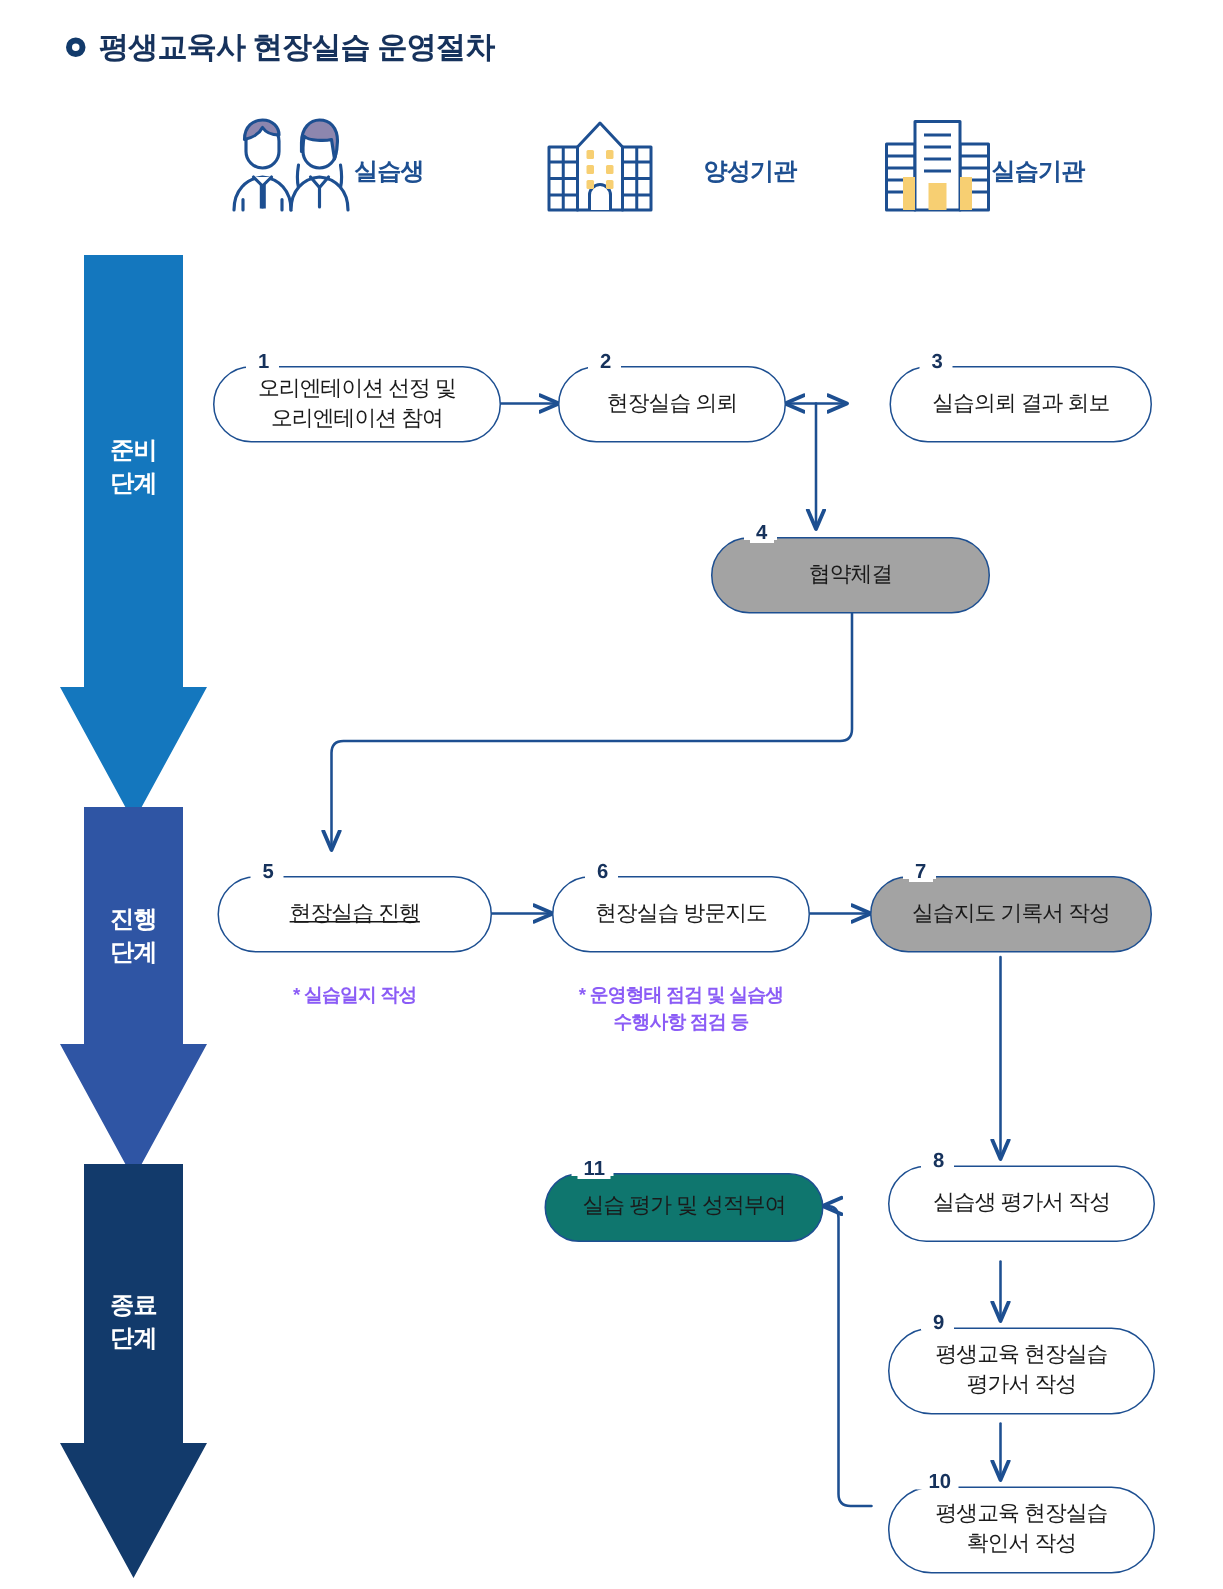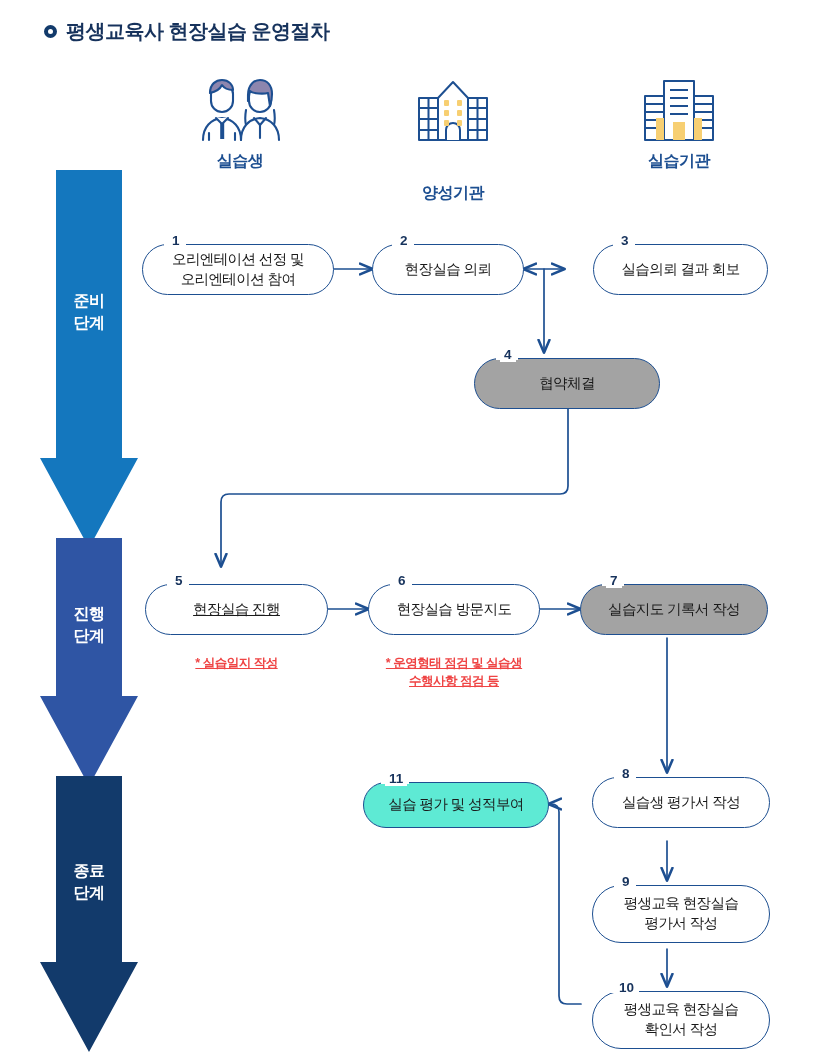--- a/index.html
+++ b/index.html
@@ -5,40 +5,40 @@
   html,body{margin:0;padding:0;background:#ffffff;}
   body{width:815px;height:1059px;position:relative;overflow:hidden;
        font-family:"Liberation Sans","DejaVu Sans",sans-serif;}
 
   
   #title-row{position:absolute;left:44px;top:18px;display:flex;align-items:center;gap:9px;}
   #title-bullet{width:13px;height:13px;border-radius:50%;border:4px solid #123A6B;box-sizing:border-box;}
   #title-text{font-size:20px;font-weight:bold;color:#16325c;letter-spacing:-0.5px;white-space:nowrap;}
 
   
-  .col-head{position:absolute;display:flex;flex-direction:column;align-items:center;width:180px;text-align:right;}
+  .col-head{position:absolute;display:flex;flex-direction:row;align-items:center;width:180px;text-align:right;}
   .col-label{margin-top:7px;font-size:16px;font-weight:bold;color:#1d4f91;letter-spacing:-0.5px;}
 
   
   .stage{position:absolute;}
   .stage-label{position:absolute;left:0;width:100%;text-align:center;color:#fff;
                font-size:16px;font-weight:bold;line-height:1.35;letter-spacing:-0.5px;}
 
   
   .node{position:absolute;box-sizing:border-box;border:1.7px solid #1d4f91;border-radius:999px;
         display:flex;align-items:center;justify-content:center;text-align:center;
         font-size:14.5px;color:#1a1a1a;letter-spacing:-0.6px;line-height:1.35;background:#fff;}
   .node.fill-blue{background:#a3a3a3;}
-  .node.fill-purple{background:#5eead4;}
+  .node.fill-purple{background:#0f766e;}
   .node-num{position:absolute;font-size:13.5px;font-weight:bold;color:#16325c;
             background:#fff;padding:0 4px;line-height:1;}
   .node-gap{position:absolute;height:5px;background:#fff;}
 
-  .note{position:absolute;text-align:center;font-size:12.5px;color:#ef4444;
-        font-weight:bold;line-height:1.4;letter-spacing:-0.5px;text-decoration:underline;}
+  .note{position:absolute;text-align:center;font-size:12.5px;color:#8b5cf6;
+        font-weight:bold;line-height:1.4;letter-spacing:-0.5px;}
 
   svg.wires{position:absolute;left:0;top:0;width:815px;height:1059px;pointer-events:none;}
 </style>
 </head>
 <body>
 
 <div id="title-row">
   <span id="title-bullet"></span>
   <span id="title-text">평생교육사 현장실습 운영절차</span>
 </div>

